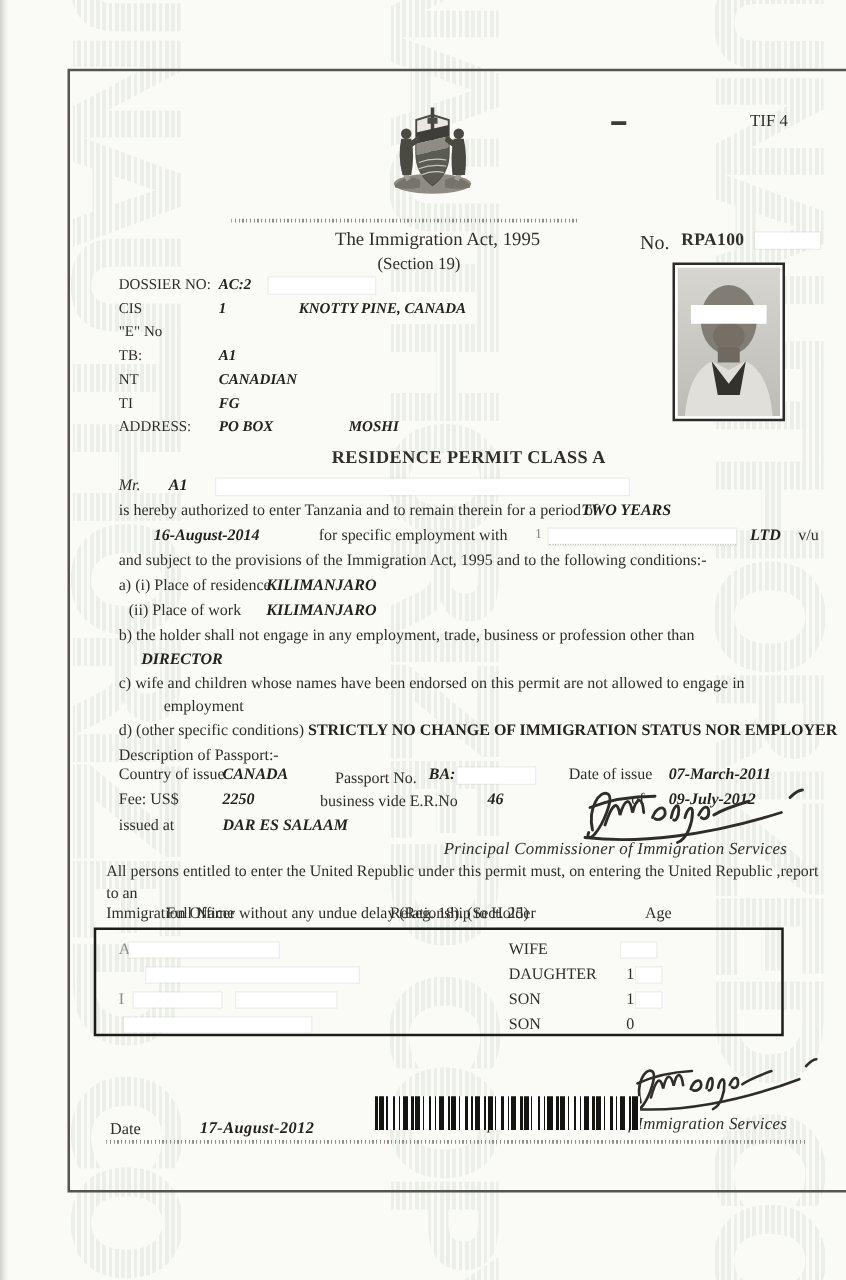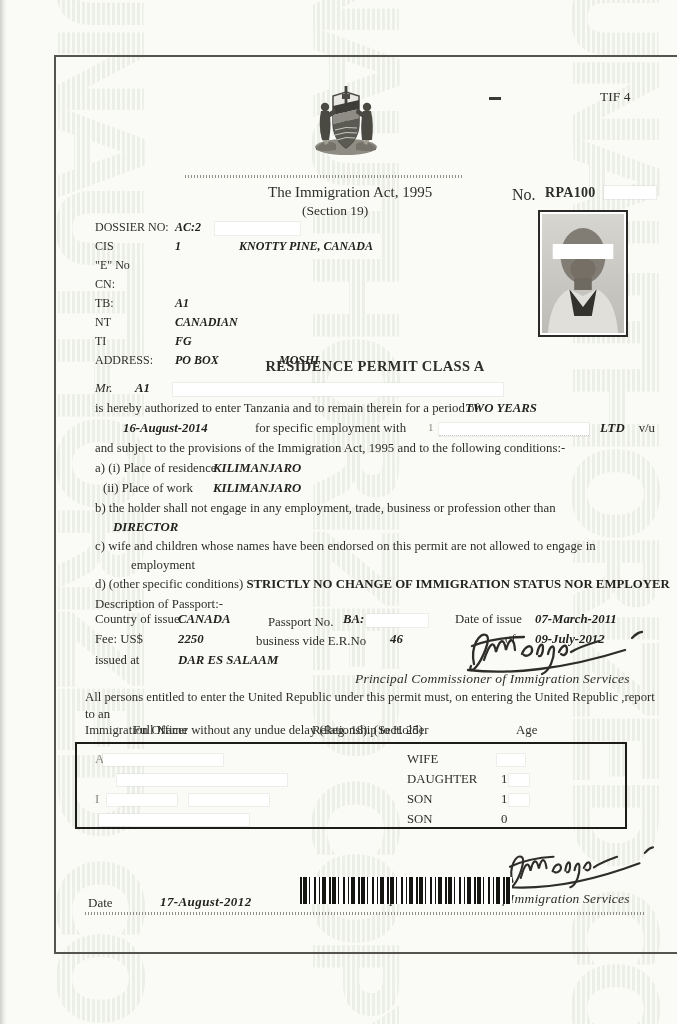--- a/index.html
+++ b/index.html
@@ -142,23 +142,20 @@
       </div>
       <div class="drow">
         <span class="dlabel">CIS</span>
         <span class="dval">1</span>
         <span class="dval2">KNOTTY PINE, CANADA</span>
       </div>
       <div class="drow">
         <span class="dlabel">"E" No</span>
       </div>
       <div class="drow">
-        <span class="dlabel">CN:</span>
-      </div>
-      <div class="drow">
         <span class="dlabel">TB:</span>
         <span class="dval">A1</span>
       </div>
       <div class="drow">
         <span class="dlabel">NT</span>
         <span class="dval">CANADIAN</span>
       </div>
       <div class="drow">
         <span class="dlabel">TI</span>
         <span class="dval">FG</span>

